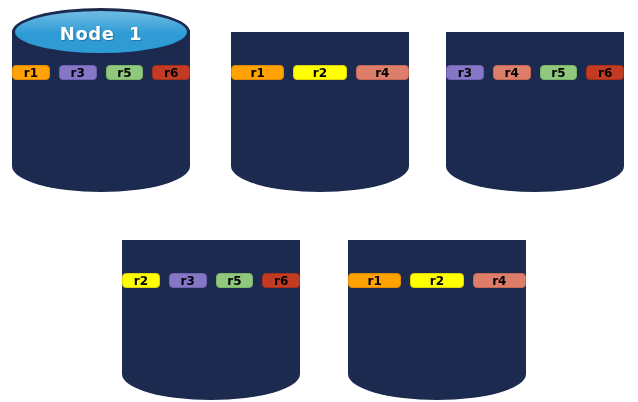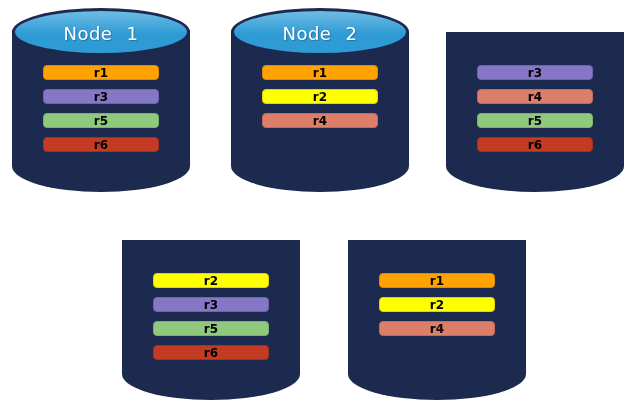--- a/index.html
+++ b/index.html
@@ -38,35 +38,35 @@
     box-sizing: border-box;
     background: linear-gradient(180deg, #6FBCE4 0%, #2E9BD5 55%);
     border: 3px solid #1B2A4E;
     border-radius: 50%;
     display: flex;
     align-items: center;
     justify-content: center;
   }
   .node-title {
     color: #ffffff;
-    font-weight: normal;
+    font-weight: bold;
     font-size: 18px;
     word-spacing: 8px;
     letter-spacing: 0.5px;
     padding-top: 2px;
     text-shadow: 1px 1px 1px rgba(0,0,0,0.25);
     text-align: center;
   }
   .bars {
     position: absolute;
     left: 0;
     top: 57px;
     width: 100%;
     display: flex;
-    flex-direction: column;
+    flex-direction: row;
     align-items: center;
     gap: 9px;
   }
   .bar {
     width: 116px;
     height: 15px;
     box-sizing: border-box;
     border: 1px solid rgba(0,0,0,0.18);
     border-radius: 4px;
     display: flex;
@@ -90,23 +90,20 @@
     <div class="bars">
         <div class="bar" style="background: rgb(255, 162, 2); border-color: rgb(224, 138, 0);">r1</div>
         <div class="bar" style="background: rgb(134, 119, 198); border-color: rgb(113, 99, 179);">r3</div>
         <div class="bar" style="background: rgb(144, 200, 126); border-color: rgb(123, 180, 104);">r5</div>
         <div class="bar" style="background: rgb(196, 59, 36); border-color: rgb(165, 48, 28);">r6</div>
       </div>
   </div>
 
   <div class="node" style="left:231px; top:8px;">
     <div class="cyl-body"></div>
-    <div class="cyl-top">
-      <span class="node-title">Node 2</span>
-    </div>
     <div class="bars">
         <div class="bar" style="background: rgb(255, 162, 2); border-color: rgb(224, 138, 0);">r1</div>
         <div class="bar" style="background: rgb(255, 255, 0); border-color: rgb(224, 213, 0);">r2</div>
         <div class="bar" style="background: rgb(220, 126, 105); border-color: rgb(198, 106, 86);">r4</div>
       </div>
   </div>
 
   <div class="node" style="left:446px; top:8px;">
     <div class="cyl-body"></div>
     <div class="bars">

